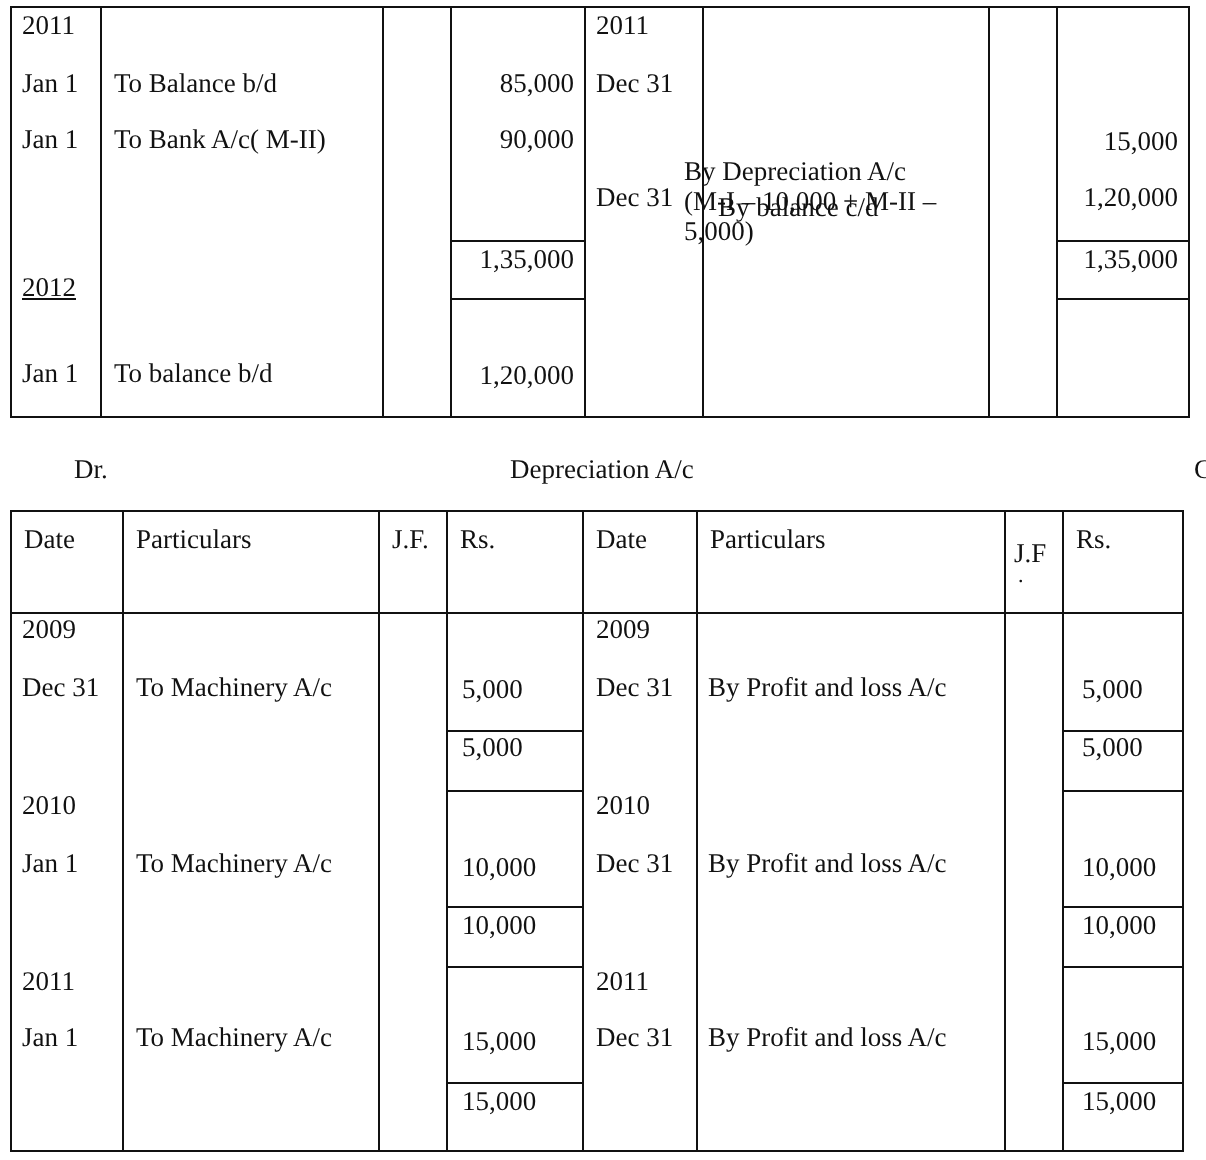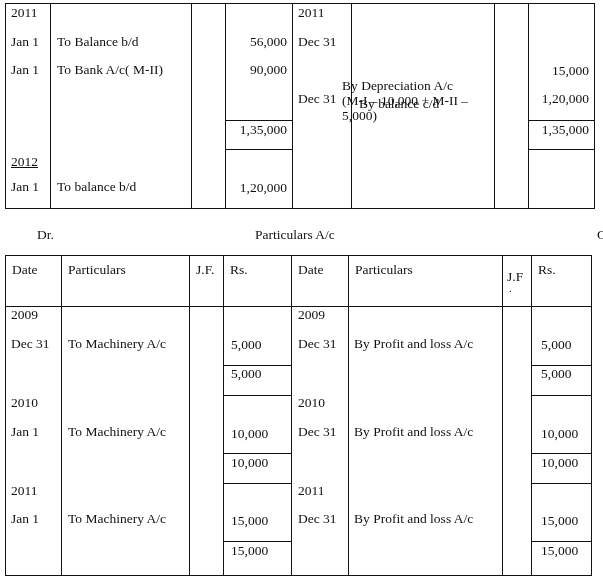--- a/index.html
+++ b/index.html
@@ -30,42 +30,42 @@
   <div class="vl" style="left:594px; top:3px; height:206px;"></div>
 
   <div class="hl" style="left:225px; top:120px; width:67px;"></div>
   <div class="hl" style="left:225px; top:149px; width:67px;"></div>
   <div class="hl" style="left:528px; top:120px; width:66px;"></div>
   <div class="hl" style="left:528px; top:149px; width:66px;"></div>
 
   <div class="t" style="left:11px; top:5px;">2011</div>
   <div class="t" style="left:11px; top:34px;">Jan 1</div>
   <div class="t" style="left:57px; top:34px;">To Balance b/d</div>
-  <div class="t r" style="left:228px; width:59px; top:34px;">56,000</div>
+  <div class="t r" style="left:228px; width:59px; top:34px;">85,000</div>
   <div class="t" style="left:11px; top:62px;">Jan 1</div>
   <div class="t" style="left:57px; top:62px;">To Bank A/c( M-II)</div>
   <div class="t r" style="left:228px; width:59px; top:62px;">90,000</div>
   <div class="t r" style="left:228px; width:59px; top:122px;">1,35,000</div>
-  <div class="t" style="left:11px; top:154px;text-decoration:underline;">2012</div>
+  <div class="t" style="left:11px; top:136px;text-decoration:underline;">2012</div>
   <div class="t" style="left:11px; top:179px;">Jan 1</div>
   <div class="t" style="left:57px; top:179px;">To balance b/d</div>
   <div class="t r" style="left:228px; width:59px; top:180px;">1,20,000</div>
 
   <div class="t" style="left:298px; top:5px;">2011</div>
   <div class="t" style="left:298px; top:34px;">Dec 31</div>
   <div class="t wrap" style="left:342px; top:34px; width:134px;margin-top:44px;">By Depreciation A/c (M-I – 10,000 + M-II – 5,000)</div>
   <div class="t r" style="left:531px; width:58px; top:63px;">15,000</div>
   <div class="t" style="left:298px; top:91px;">Dec 31</div>
   <div class="t" style="left:359px; top:96px;">By balance c/d</div>
   <div class="t r" style="left:531px; width:58px; top:91px;">1,20,000</div>
   <div class="t r" style="left:531px; width:58px; top:122px;">1,35,000</div>
 </div>
 
 <div class="t" style="left:37px; top:227px;">Dr.</div>
-<div class="t" style="left:255px; top:227px;">Particulars A/c</div>
+<div class="t" style="left:255px; top:227px;">Depreciation A/c</div>
 <div class="t" style="left:597px; top:227px;">Cr.</div>
 
 <div>
   <div class="hl" style="left:5px; top:255px; width:587px;"></div>
   <div class="hl" style="left:5px; top:306px; width:587px;"></div>
   <div class="hl" style="left:5px; top:575px; width:587px;"></div>
 
   <div class="vl" style="left:5px; top:255px; height:321px;"></div>
   <div class="vl" style="left:61px; top:255px; height:321px;"></div>
   <div class="vl" style="left:189px; top:255px; height:321px;"></div>

